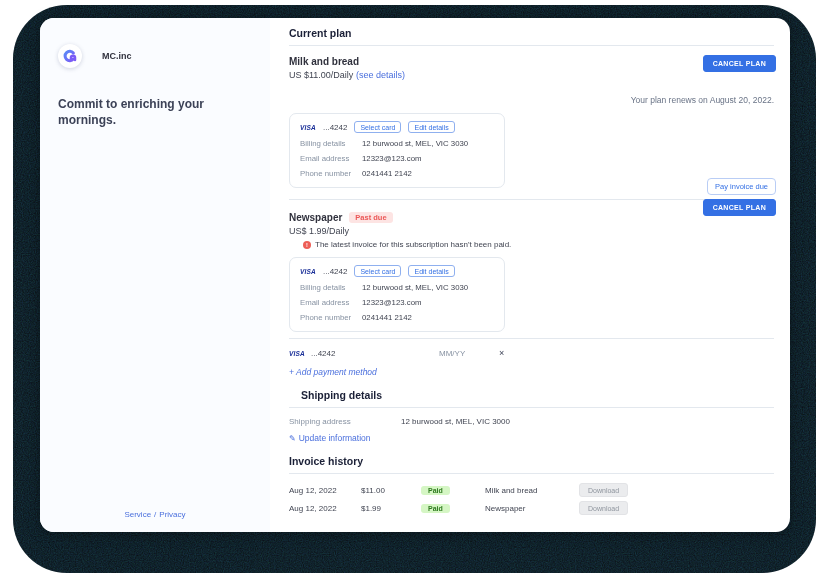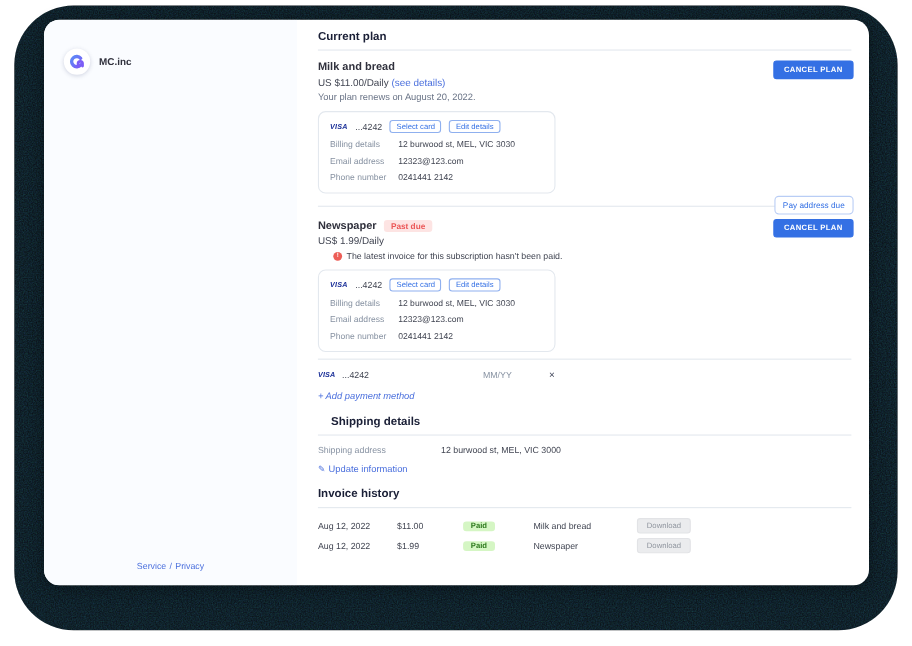--- a/index.html
+++ b/index.html
@@ -13,21 +13,21 @@
   .frame svg.noise { position:absolute; inset:0; width:100%; height:100%; display:block; }
 
   
   .card { position:absolute; left:40px; top:18px; width:750px; height:514px;
           background:#ffffff; border-radius:14px; display:flex; overflow:hidden;
           box-shadow:0 2px 14px rgba(0,0,0,.35); }
 
   
   .sidebar { width:230px; flex-shrink:0; background:#fafcff; position:relative;
              padding:26px 20px 0 18px; }
-  .brand-row { display:flex; align-items:center; gap:8px; }
+  .brand-row { display:flex; align-items:center; gap:20px; }
   .logo-circle { width:24px; height:24px; border-radius:50%; background:#ffffff;
                  box-shadow:0 1px 4px rgba(60,70,120,.22); display:flex;
                  align-items:center; justify-content:center; }
   .brand-name { font-size:9px; font-weight:700; color:#30313d; }
   .tagline { margin-top:28px; font-size:12px; font-weight:600; color:#3c4257; line-height:1.35; }
   .side-footer { position:absolute; bottom:13px; left:0; width:100%; text-align:center; font-size:8px; }
   .side-footer a { color:#4a6fdd; text-decoration:none; cursor:pointer; }
   .side-footer .sep { color:#4a6fdd; margin:0 3px; }
 
   
@@ -36,21 +36,21 @@
   .section-title { font-size:10.5px; font-weight:700; color:#1a1f36; }
   hr.rule { border:0; border-top:1px solid #e3e8ee; margin:6px 0 0; }
   hr.divider { border:0; border-top:1px solid #e3e8ee; margin:11px 0 0; }
 
   .plan-name-row { margin-top:10px; display:flex; align-items:center; gap:7px; }
   .plan-name { font-size:10px; font-weight:600; color:#30313d; }
   .badge-pastdue { background:#fde4e3; color:#eb5757; font-size:7.5px; font-weight:600;
                    padding:1px 6px; border-radius:3px; }
   .plan-price { margin-top:3px; font-size:9px; color:#414552; }
   .plan-price a { color:#4a6fdd; text-decoration:none; cursor:pointer; }
-  .plan-renewal { margin-top:3px; font-size:8.5px; color:#697386; }
+  .plan-renewal { margin-top:15px; font-size:8.5px; color:#697386;text-align:right; }
   .warning-row { margin-top:4px; display:flex; align-items:center; gap:4px; font-size:8px; color:#414552;padding-left:14px; }
   .warn-dot { width:8px; height:8px; border-radius:50%; background:#ed5e57; color:#ffffff;
               font-size:5.5px; font-weight:700; display:flex; align-items:center; justify-content:center; }
 
   .pay-box { margin-top:8px; width:216px; border:1px solid #e3e8ee; border-radius:7px;
              padding:7px 10px 9px; background:#ffffff; }
   .pay-box .top-row { display:flex; align-items:center; gap:7px; }
   .visa-mark { font-size:6.5px; font-weight:800; font-style:italic; color:#1a2f98; letter-spacing:.2px; }
   .card-num { font-size:8px; color:#414552; }
   .mini-btn { font-size:7px; color:#3470e4; background:#ffffff; border:1px solid #8fb0ef;
@@ -116,20 +116,21 @@
                 <stop offset="0" stop-color="#5b8bf7"></stop>
                 <stop offset="1" stop-color="#7c5cf6"></stop>
               </linearGradient>
             </defs>
             <path d="M17 7.5 A7 7 0 1 0 17 16.5" stroke="url(#lg)" stroke-width="4.6" fill="none" stroke-linecap="round"></path>
             <path d="M13.5 18 v-3.4 a3 3 0 0 1 6 0 V18" stroke="#7c5cf6" stroke-width="3.8" fill="none" stroke-linecap="round"></path>
           </svg>
         </span>
         <span class="brand-name">MC.inc</span>
       </div>
+      <div class="tagline">Commit to enriching your mornings.</div>
       <div class="side-footer">
         <a>Service</a><span class="sep">/</span><a>Privacy</a>
       </div>
     </aside>
 
     <main class="main">
 
       <h2 class="section-title">Current plan</h2>
       <hr class="rule">
 
@@ -252,18 +253,18 @@
           
           
           
           
         </div>
 
       </div>
 
       
       <button class="action-btn btn-primary pos-cancel1">CANCEL PLAN</button>
-      <button class="action-btn btn-outline pos-pay">Pay address due</button>
+      <button class="action-btn btn-outline pos-pay">Pay invoice due</button>
       <button class="action-btn btn-primary pos-cancel2">CANCEL PLAN</button>
 
     </main>
   </div>
 </div>
 
 </body></html>

